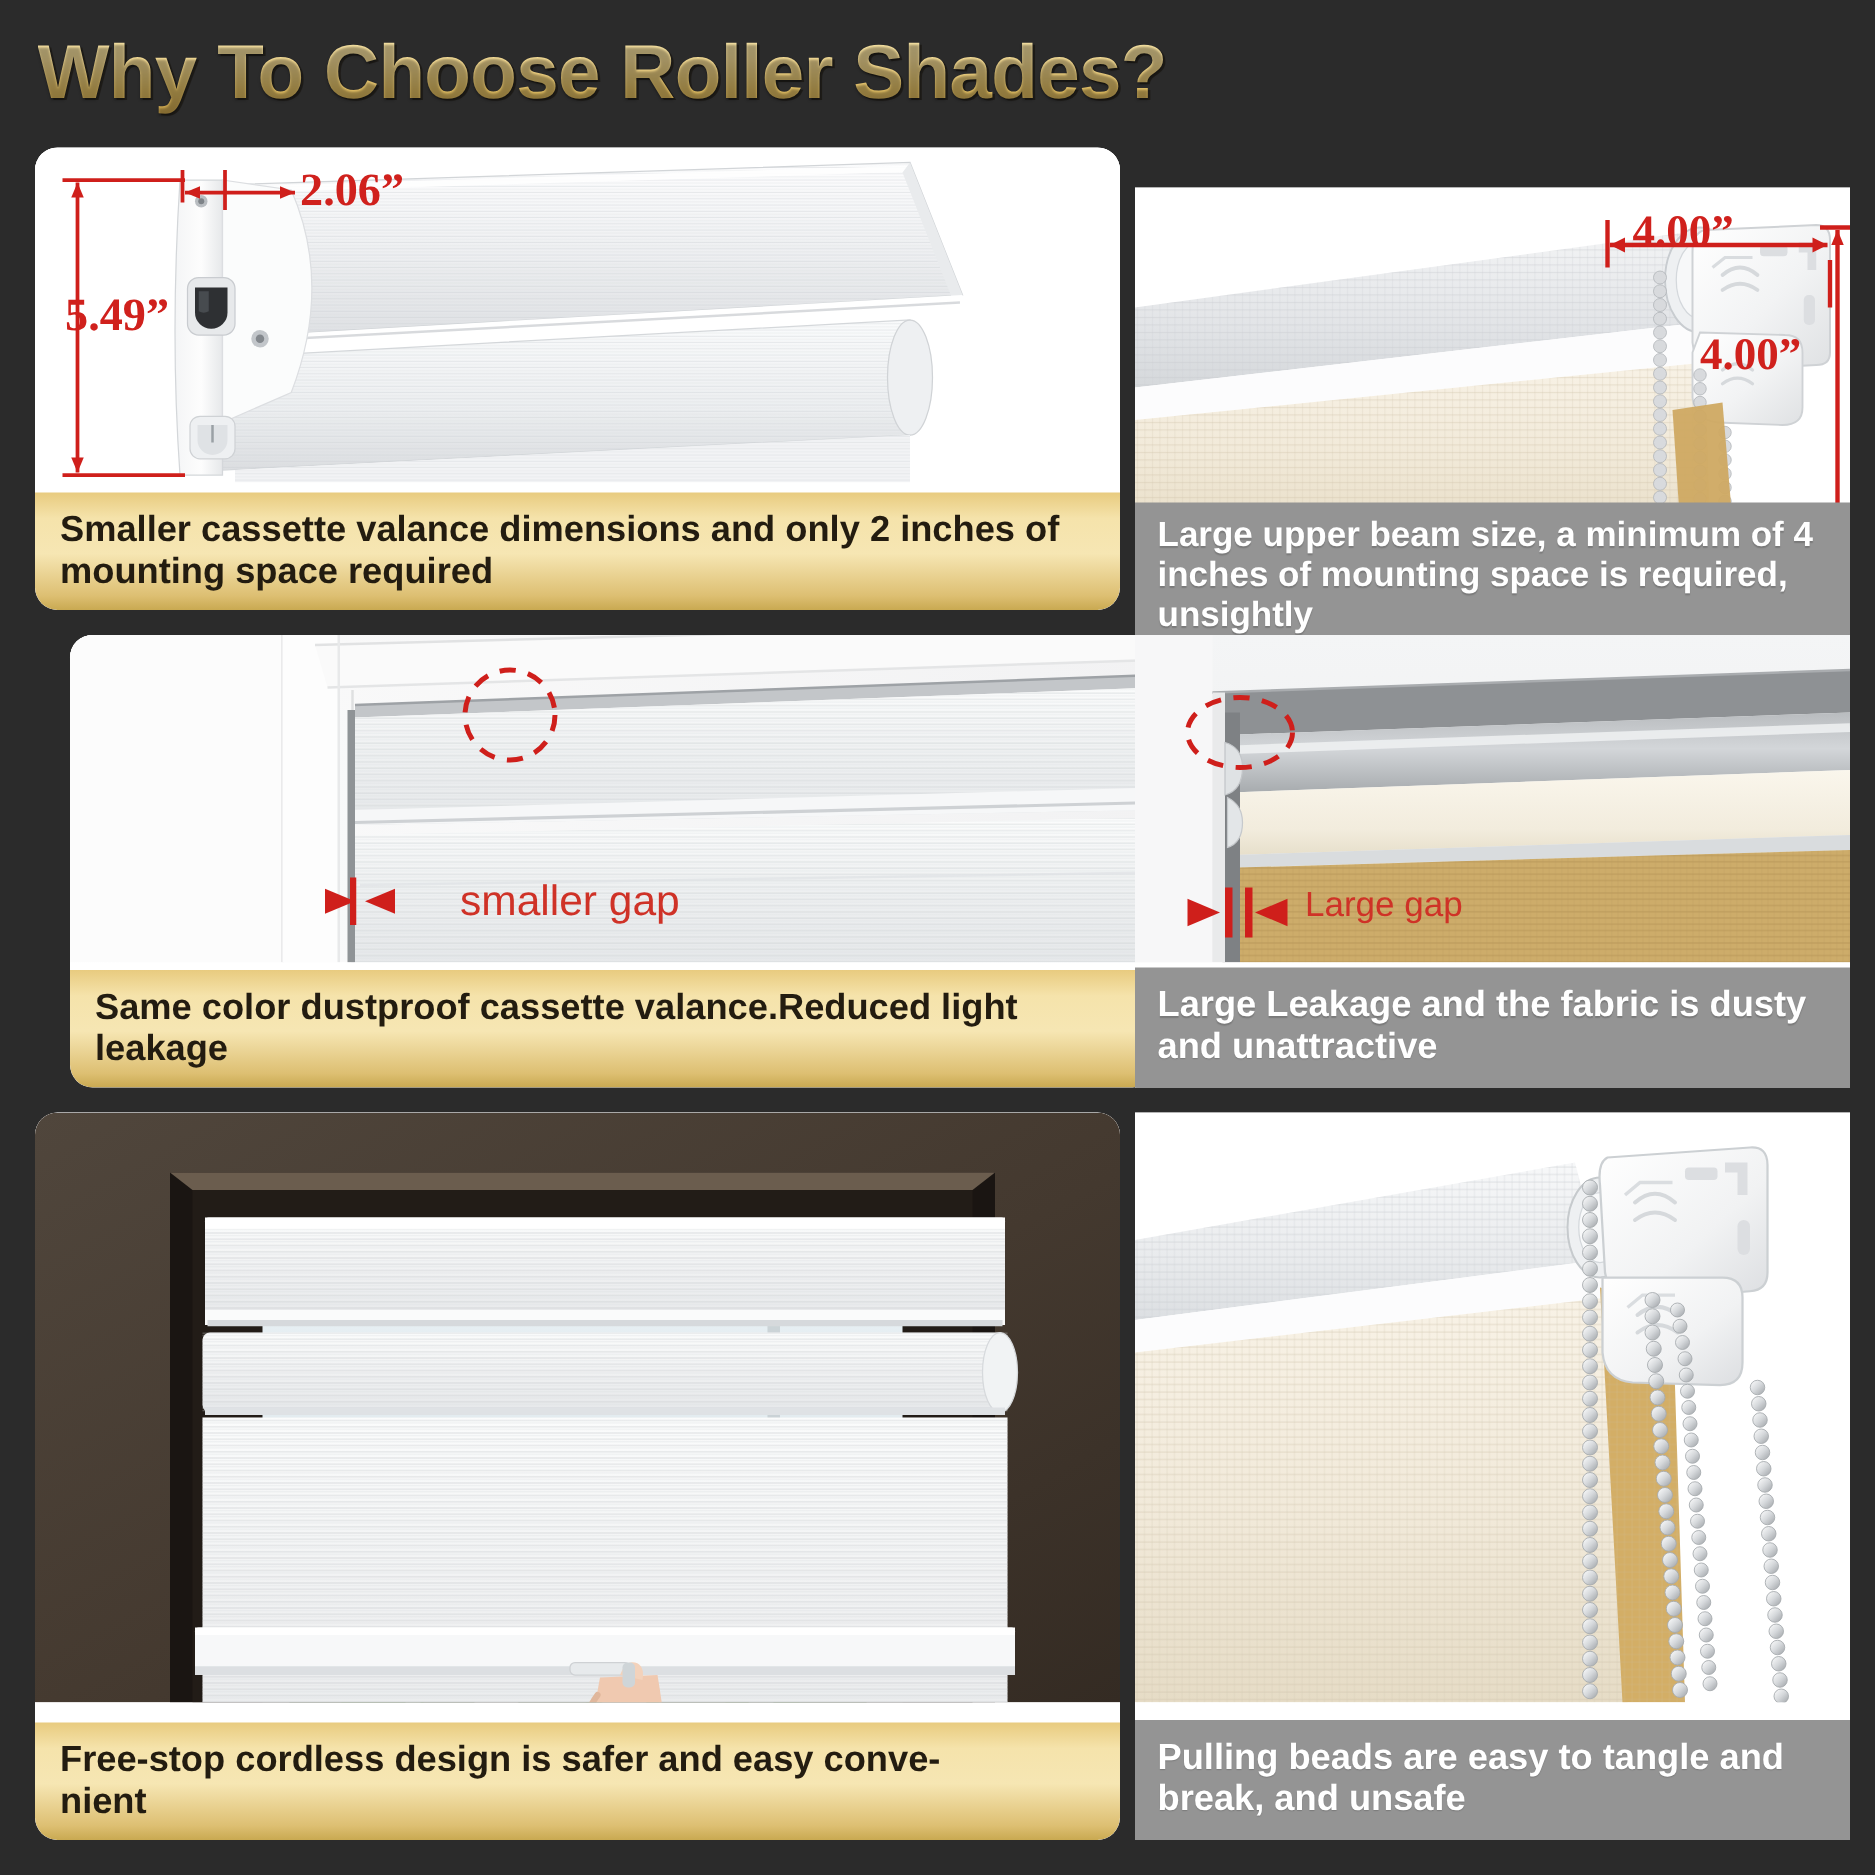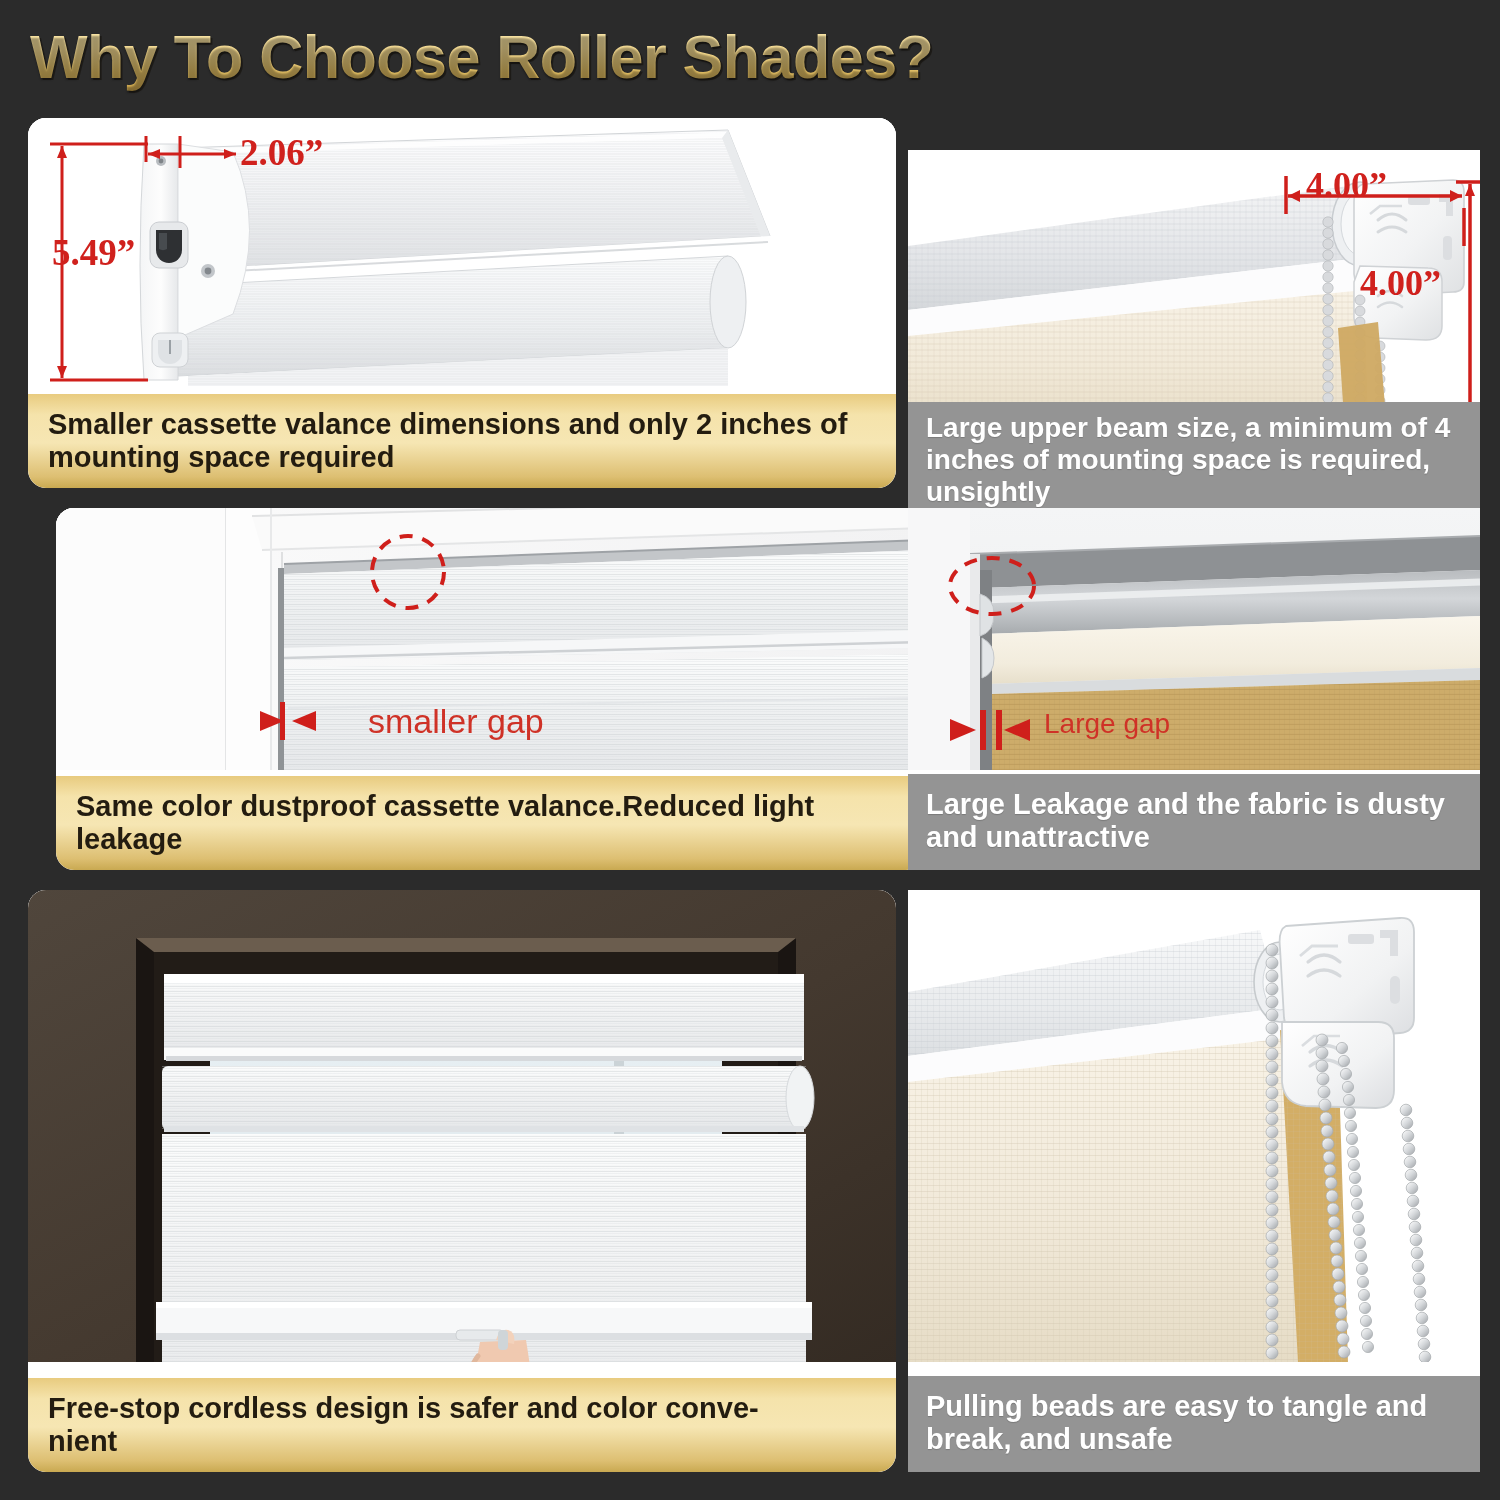--- a/index.html
+++ b/index.html
@@ -512,21 +512,21 @@
           <rect x="470" y="440" width="10" height="20" rx="4" fill="#cfd5d8"></rect>
           <path d="M462 520 q14 14 36 6 q18 -8 18 -30 l0 -24 q0 50 -18 56 q-22 8 -36 -8 z" fill="#e6bda2" opacity=".55"></path>
           <path d="M476 540 q12 44 8 -8 z" fill="none"></path>
           <path d="M486 520 q16 34 14 -48" fill="none"></path>
           <path d="M492 500 q10 44 6 -40" fill="none"></path>
 
           <path d="M478 548 q6 40 18 70 q10 24 22 54 l-72 0 q-16 -56 -20 -96 q-2 -24 4 -36 z" fill="#eec8ae"></path>
         </g>
       </svg>
     </div>
-    <div class="caption good">Free-stop cordless design is safer and color conve-
+    <div class="caption good">Free-stop cordless design is safer and easy conve-
 nient</div>
   </div>
 
   <div class="panel bad" style="left:908px; top:890px; width:572px; height:582px;">
     <div class="photo" style="height:472px;">
       <svg width="572" height="472" viewBox="0 0 572 472">
         <defs>
           <linearGradient id="p6top" x1="0" y1="0" x2="0" y2="1">
             <stop offset="0%" stop-color="#f7f8f9"></stop>
               <stop offset="60%" stop-color="#e9ebed"></stop>

